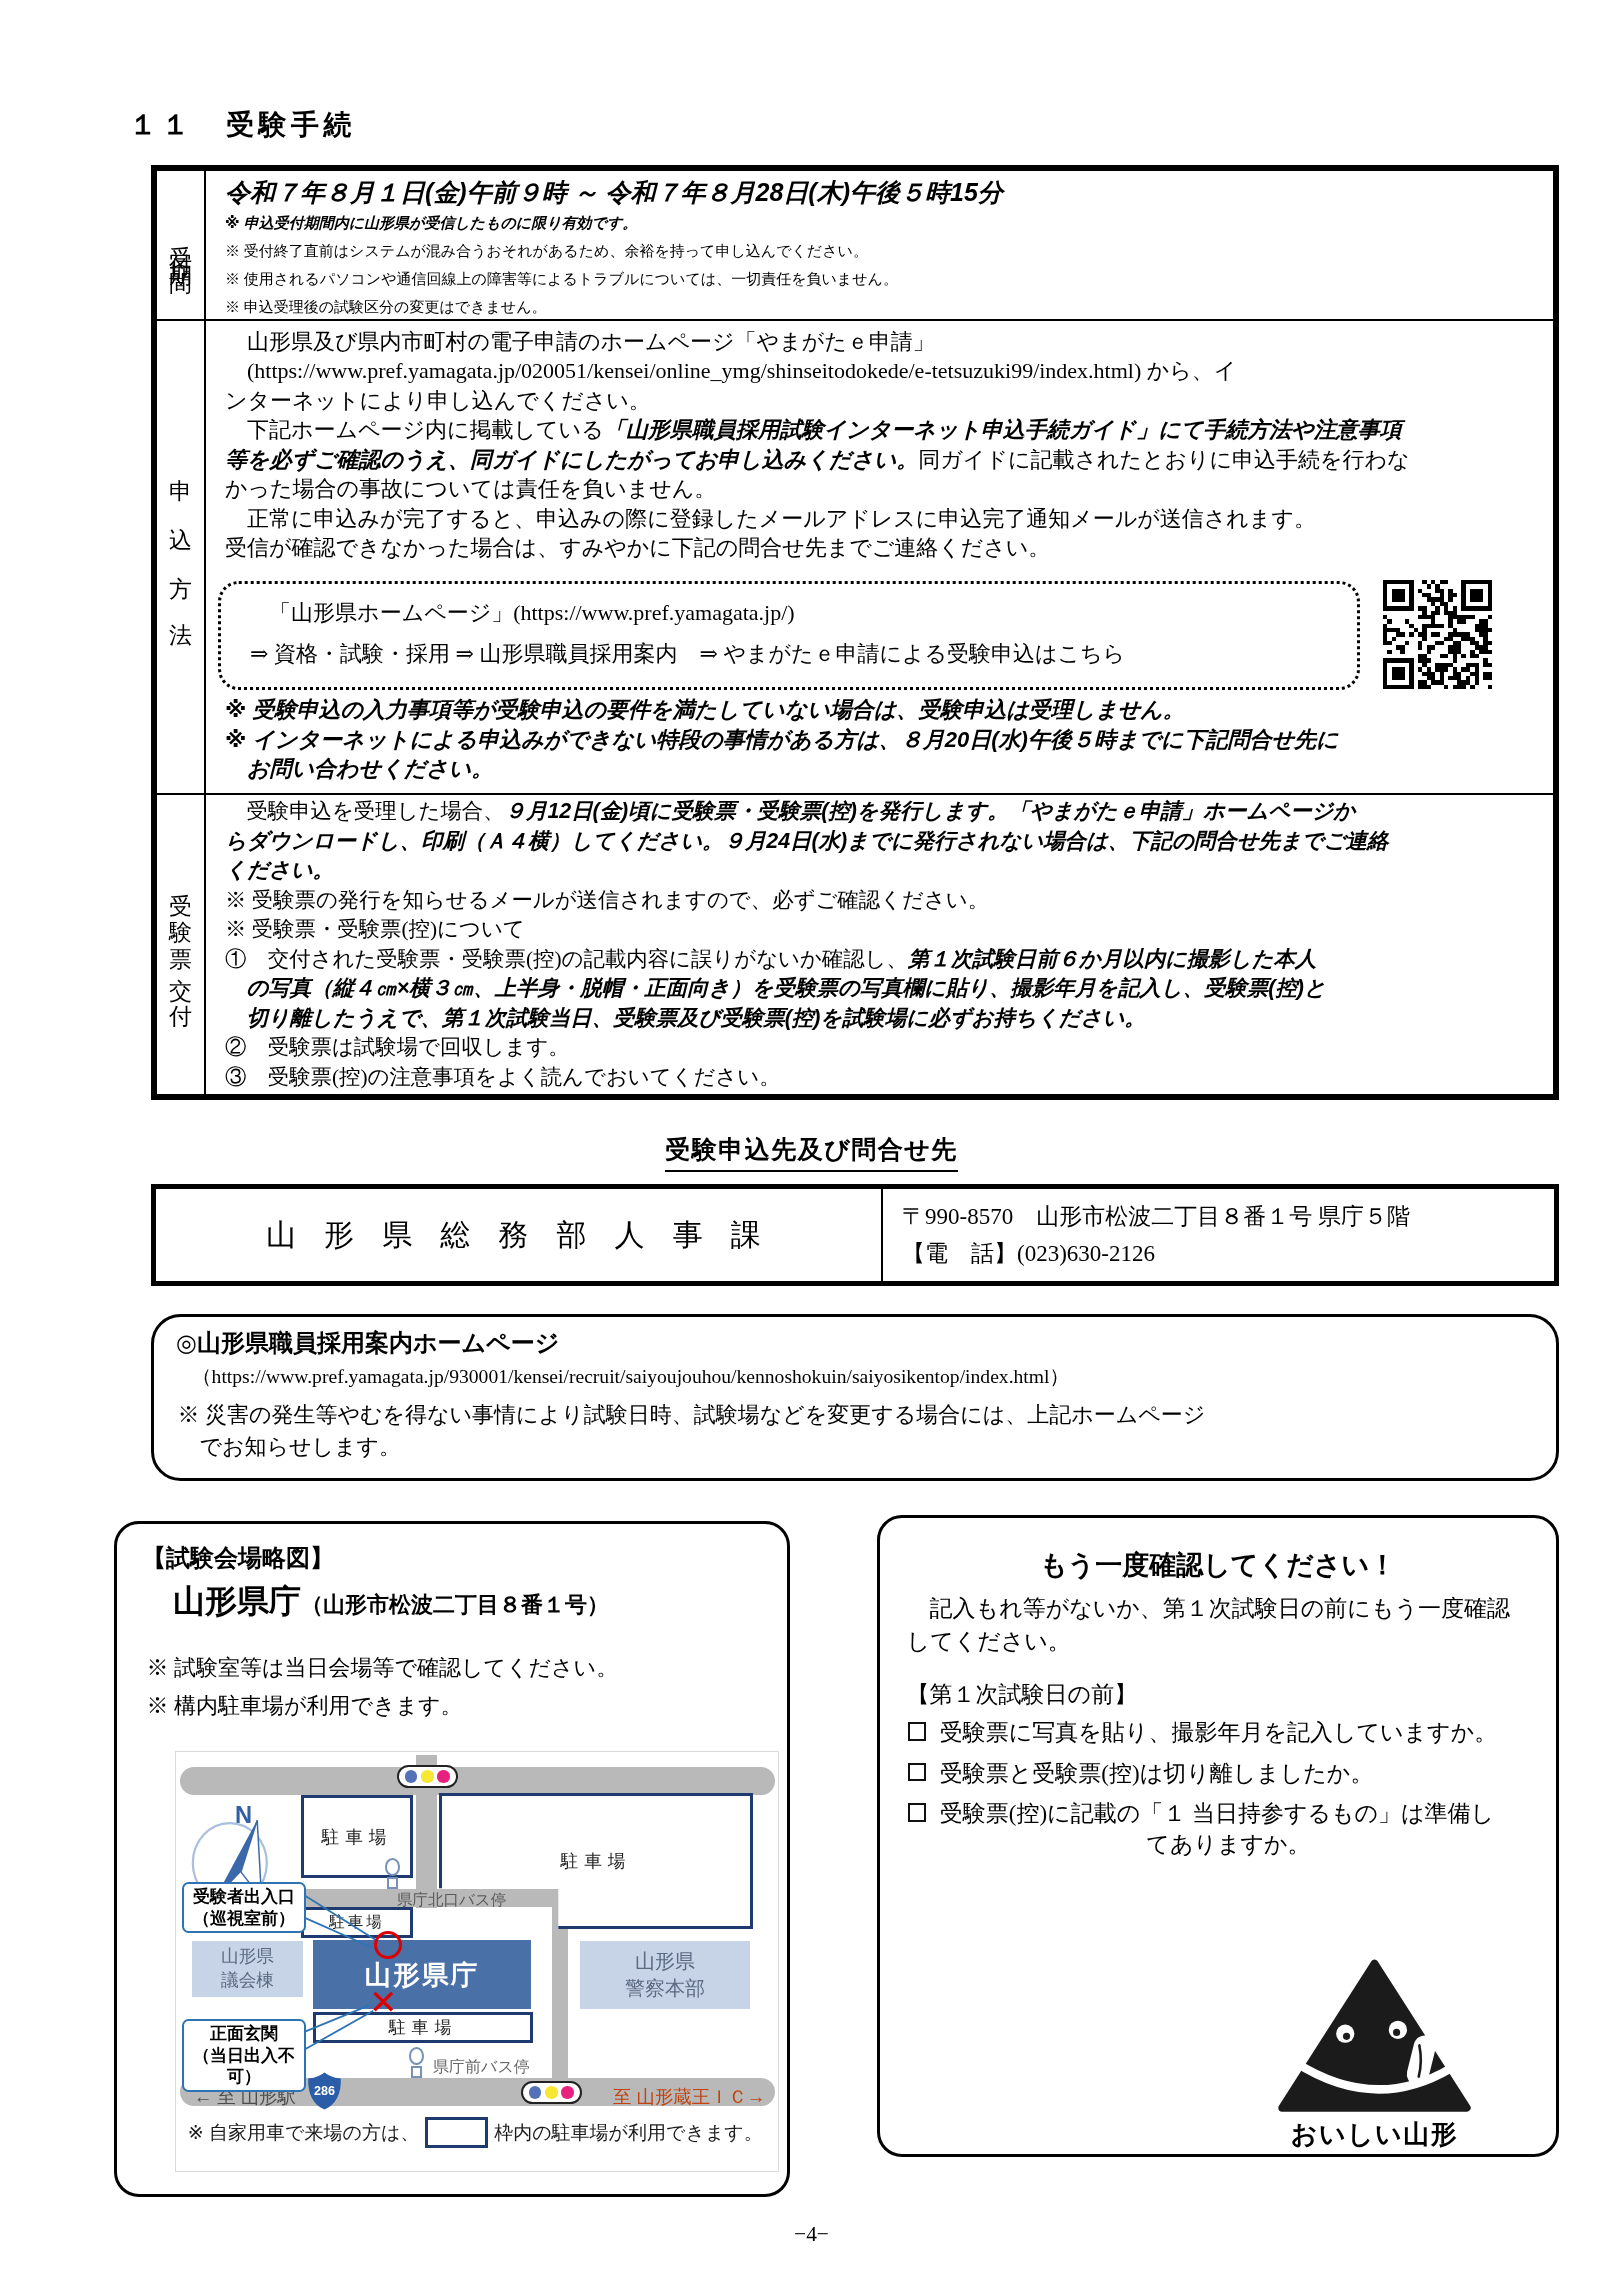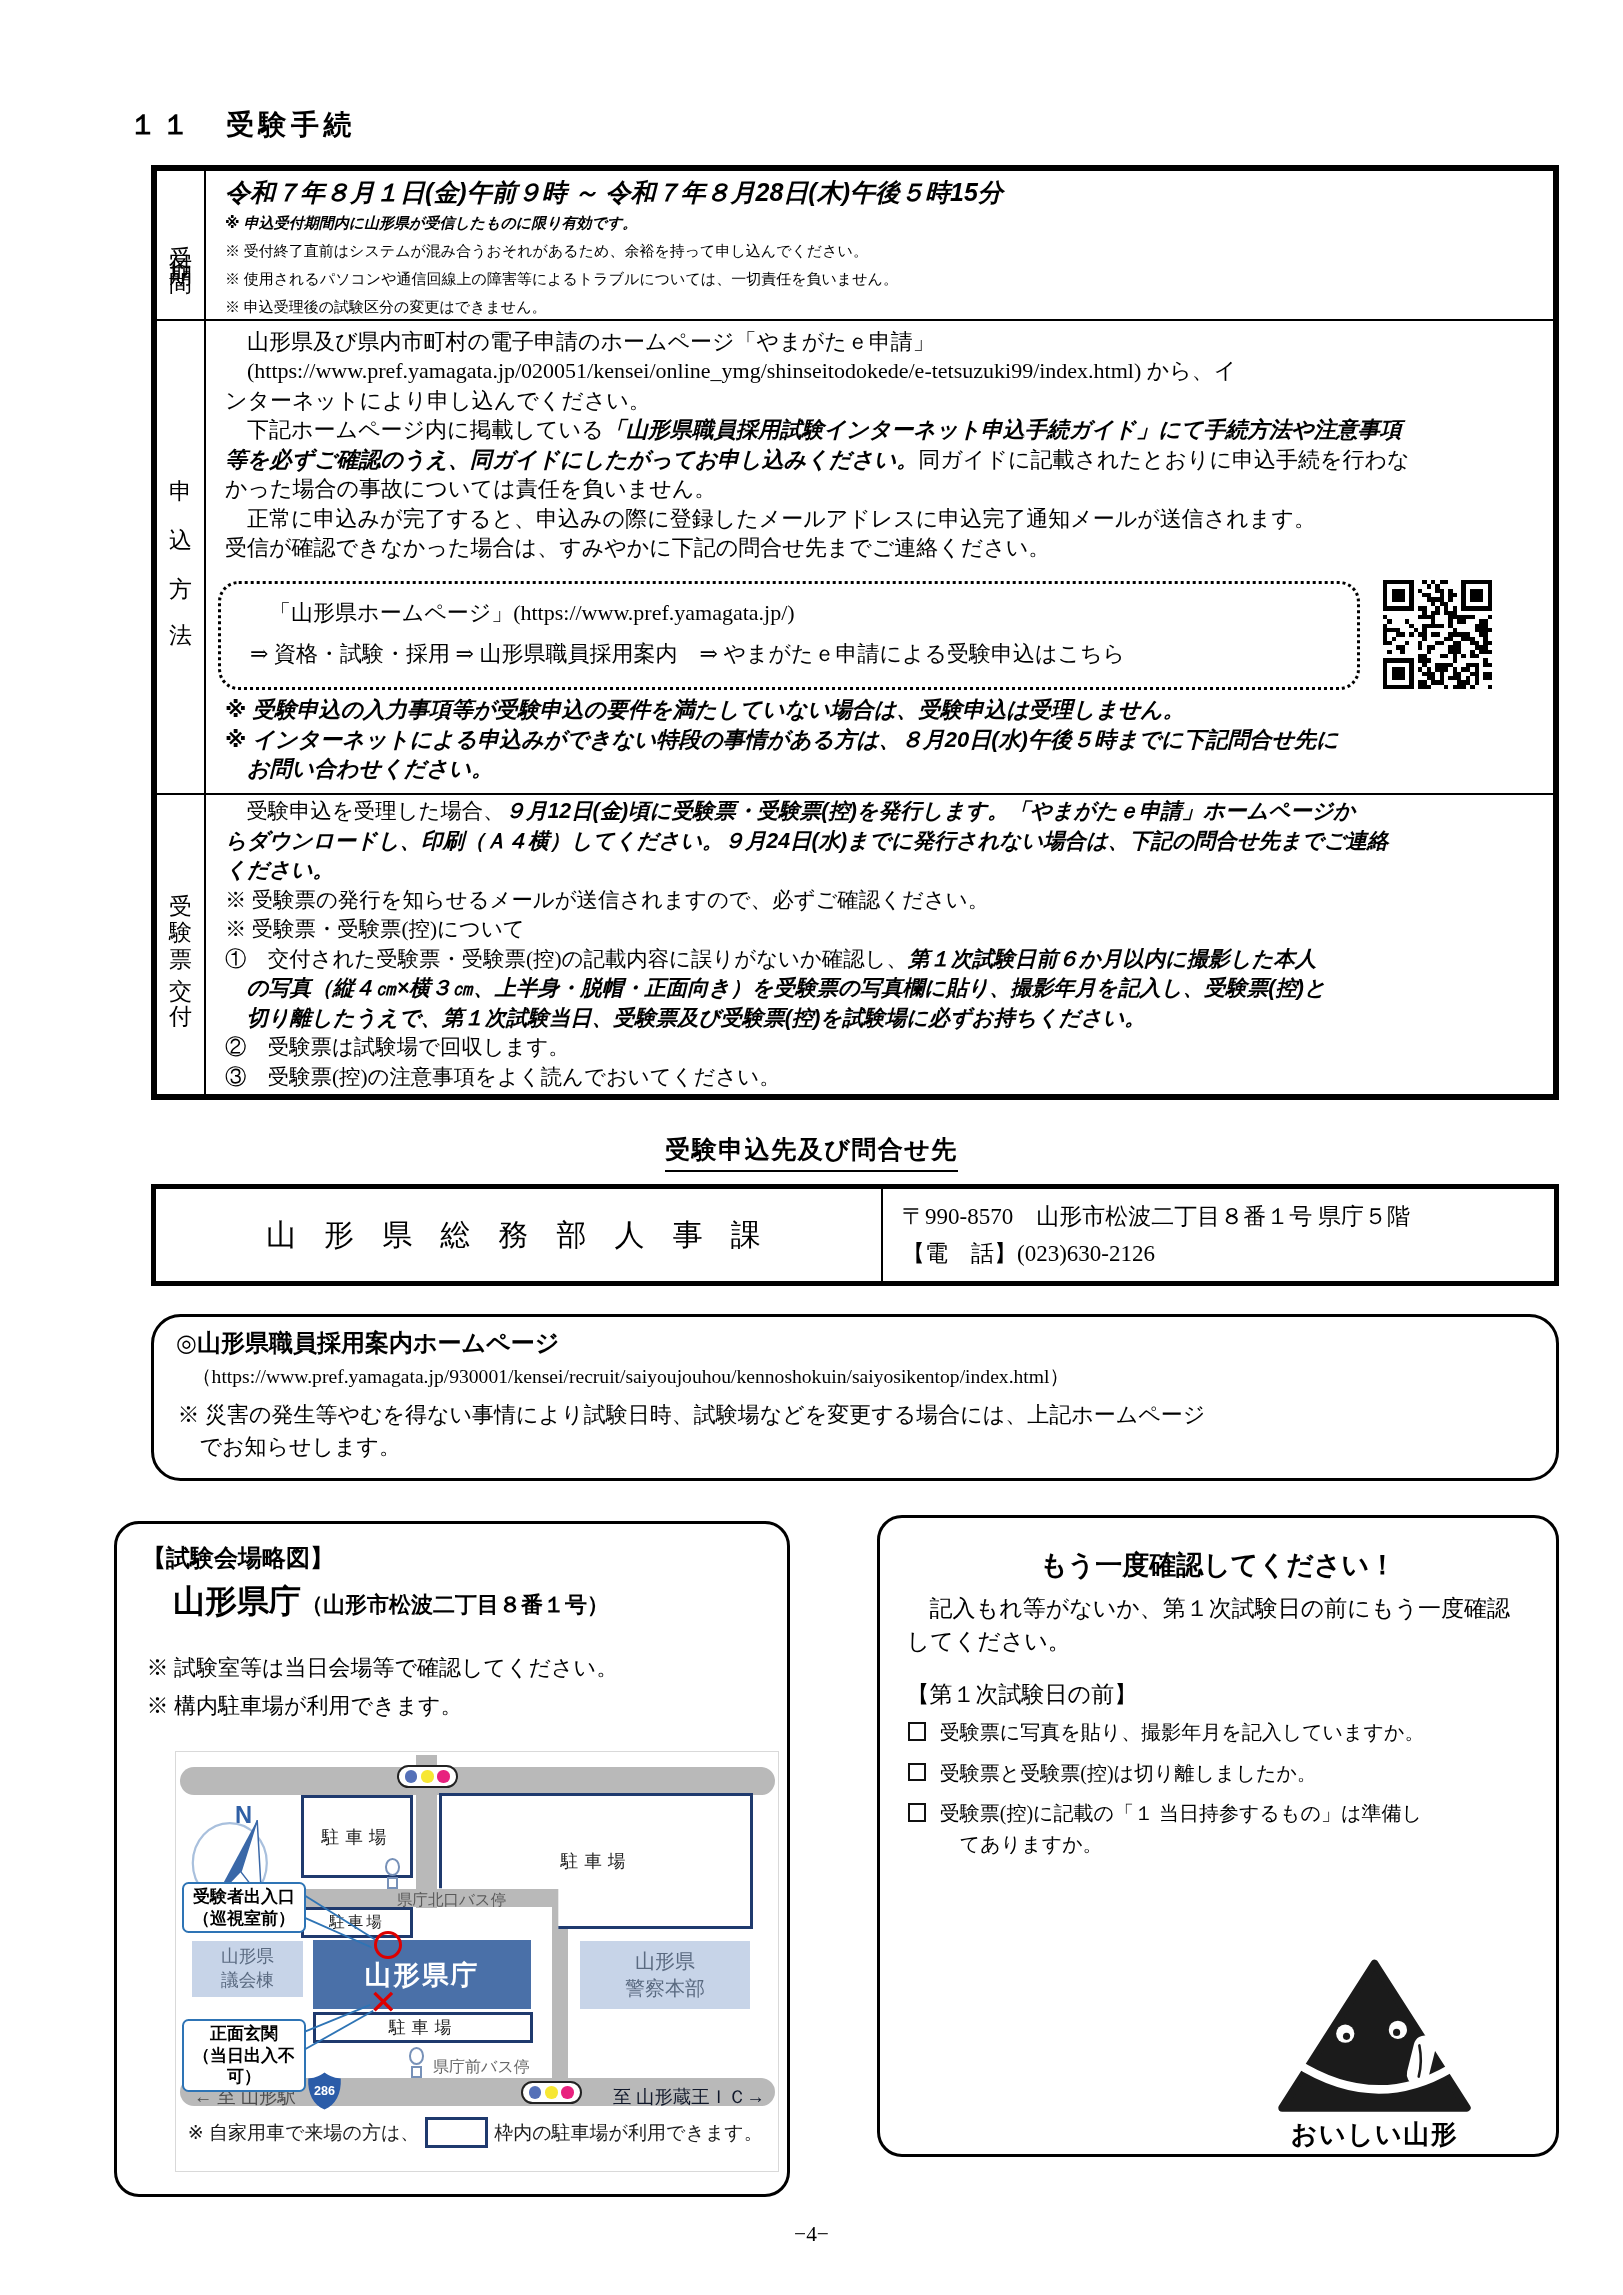--- a/index.html
+++ b/index.html
@@ -95,37 +95,37 @@
   .marker-x{position:absolute;left:193px;top:233px;font:700 34px/34px "Liberation Sans","DejaVu Sans",sans-serif;color:var(--marker-red,#dd0000);z-index:3;}
   .busstop{position:absolute;width:14.8px;z-index:2;}
   .bs1{left:209px;top:106px;}
   .bs2{left:233px;top:295px;}
   .bs-head{display:block;width:14.8px;height:17.7px;border:2.2px solid #7791b8;border-radius:50%;background:#fff;}
   .bs-pole{display:block;width:10.3px;height:11.8px;border:2.2px solid #7791b8;background:#fff;margin:1.5px auto 0;}
   .maplabel{position:absolute;font-family:"Liberation Sans","DejaVu Sans",sans-serif;white-space:nowrap;}
   .lbl-north-bus{left:221px;top:138px;font-size:15.5px;color:#595959;z-index:2;}
   .lbl-front-bus{left:257px;top:305px;font-size:16px;color:#666;}
   .lbl-station{left:17.7px;top:332px;font-size:18.4px;color:#4d4d4d;}
-  .lbl-ic{left:437px;top:332px;font-size:18.4px;color:#0f172a;font-family:Liberation Serif, serif;}
+  .lbl-ic{left:437px;top:332px;font-size:18.4px;color:#c2410c;}
   .shield{position:absolute;left:130px;top:319px;width:37px;height:40px;z-index:2;}
   .compass{position:absolute;left:13.3px;top:43px;width:89px;height:111px;}
   .ptrlines{position:absolute;inset:0;width:100%;height:100%;z-index:1;}
   .carnote{position:absolute;left:11.8px;top:365px;display:flex;align-items:center;font:19px "Liberation Sans","DejaVu Sans",sans-serif;color:#1a1a1a;white-space:nowrap;}
   .carbox{display:inline-block;width:63px;height:31px;border:3px solid var(--parking-border,#1f3a6e);background:#fff;margin:0 5.9px;}
 
   
   .cbox{position:absolute;left:877px;top:1515px;width:682px;height:642px;border:3.7px solid #000;border-radius:25px;background:#fff;}
   .cb-title{position:absolute;left:0;top:31px;width:100%;text-align:center;font:700 27px/32px "Liberation Sans","DejaVu Sans",sans-serif;}
   .cb-intro{position:absolute;left:26.6px;top:74px;}
   .cb-intro .ln{font-size:23px;line-height:33px;}
   .cb-sub{position:absolute;left:26.6px;top:161px;font-size:23px;}
   .cb-items{position:absolute;left:26.6px;top:199px;}
   .citem{display:flex;margin-bottom:9.6px;}
   .chk{width:18.4px;height:18.4px;border:2.2px solid #111;margin:5.2px 13.3px 0 1.5px;flex:none;background:#fff;}
-  .citem .ln{font-size:20px;line-height:31px;}
+  .citem .ln{font-size:23px;line-height:31px;text-align:center;}
   .logo{position:absolute;left:384px;top:439px;width:221px;text-align:center;}
   .logo svg{width:199px;height:156px;}
   .logo-text{font:700 26px/29.5px "Liberation Sans","DejaVu Sans",sans-serif;letter-spacing:1.5px;margin-top:3px;}
 
   .pageno{position:absolute;left:0;top:2222px;width:100%;text-align:center;font-size:21.4px;}
 </style>
 </head>
 <body>
 
 <div id="page">

